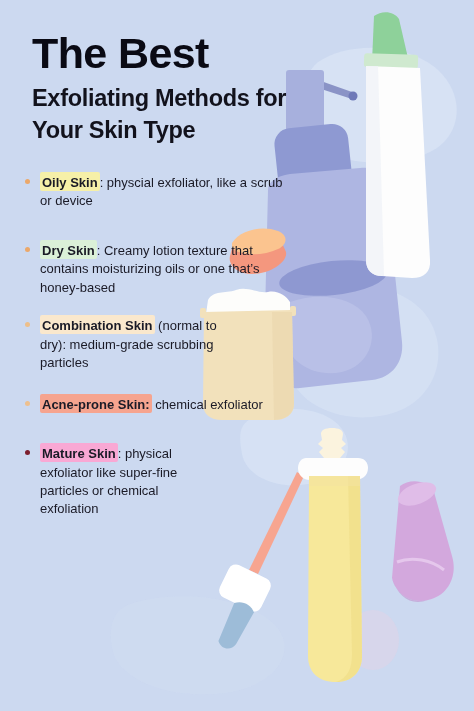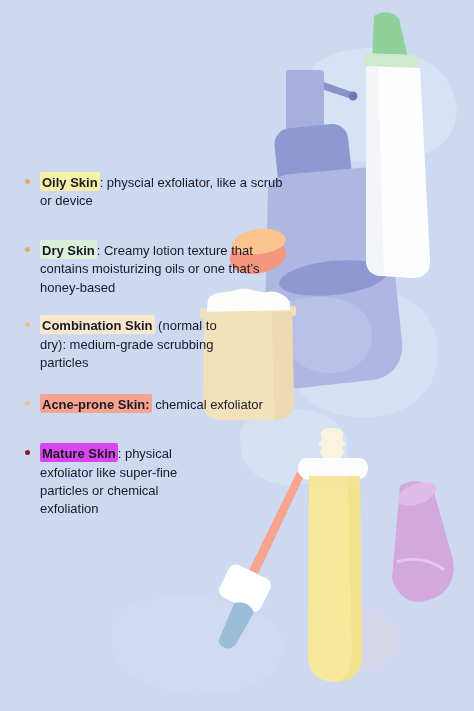--- a/index.html
+++ b/index.html
@@ -205,20 +205,24 @@
 
       <path d="M348 476 L360 476 L362 656 C362 672 352 682 336 682
                C348 678 352 668 352 654 Z" fill="#eedc86" opacity="0.6"></path>
 
       <path d="M309 476 L360 476 L360 486 L309 486 Z" fill="#f3e3a0" opacity="0.6"></path>
     </g>
   </svg>
 
   <div id="content">
 
+    <div class="title-block">
+      <div class="title-line1">The Best</div>
+      <div class="title-line2">Exfoliating Methods for Your Skin Type</div>
+    </div>
 
     <div class="bullets">
 
       <div class="bullet-item" style="margin-bottom:31px;">
         <span class="dot" style="background:#eba86a"></span>
         <span class="hl" style="background:#f6f0a8">Oily Skin</span><span class="body">: physcial exfoliator, like a scrub or device</span>
       </div>
 
       <div class="bullet-item" style="margin-bottom:20px;">
         <span class="dot" style="background:#eba86a"></span>
@@ -231,21 +235,21 @@
       </div>
 
 
       <div class="bullet-item" style="margin-bottom:31px;">
         <span class="dot" style="background:#eec08e"></span>
         <span class="hl" style="background:#f6a48f">Acne-prone Skin:</span><span class="body"> chemical exfoliator</span>
       </div>
 
       <div class="bullet-item" style="width:178px;">
         <span class="dot" style="background:#7c1f2e"></span>
-        <span class="hl" style="background:#d946ef">Mature Skin</span><span class="body">: physical exfoliator like super-fine particles or chemical exfoliation</span>
+        <span class="hl" style="background:#f9a8d4">Mature Skin</span><span class="body">: physical exfoliator like super-fine particles or chemical exfoliation</span>
       </div>
 
     </div>
 
     <div class="logo">BYRDIE</div>
 
   </div>
 </div>
 
 </body></html>

